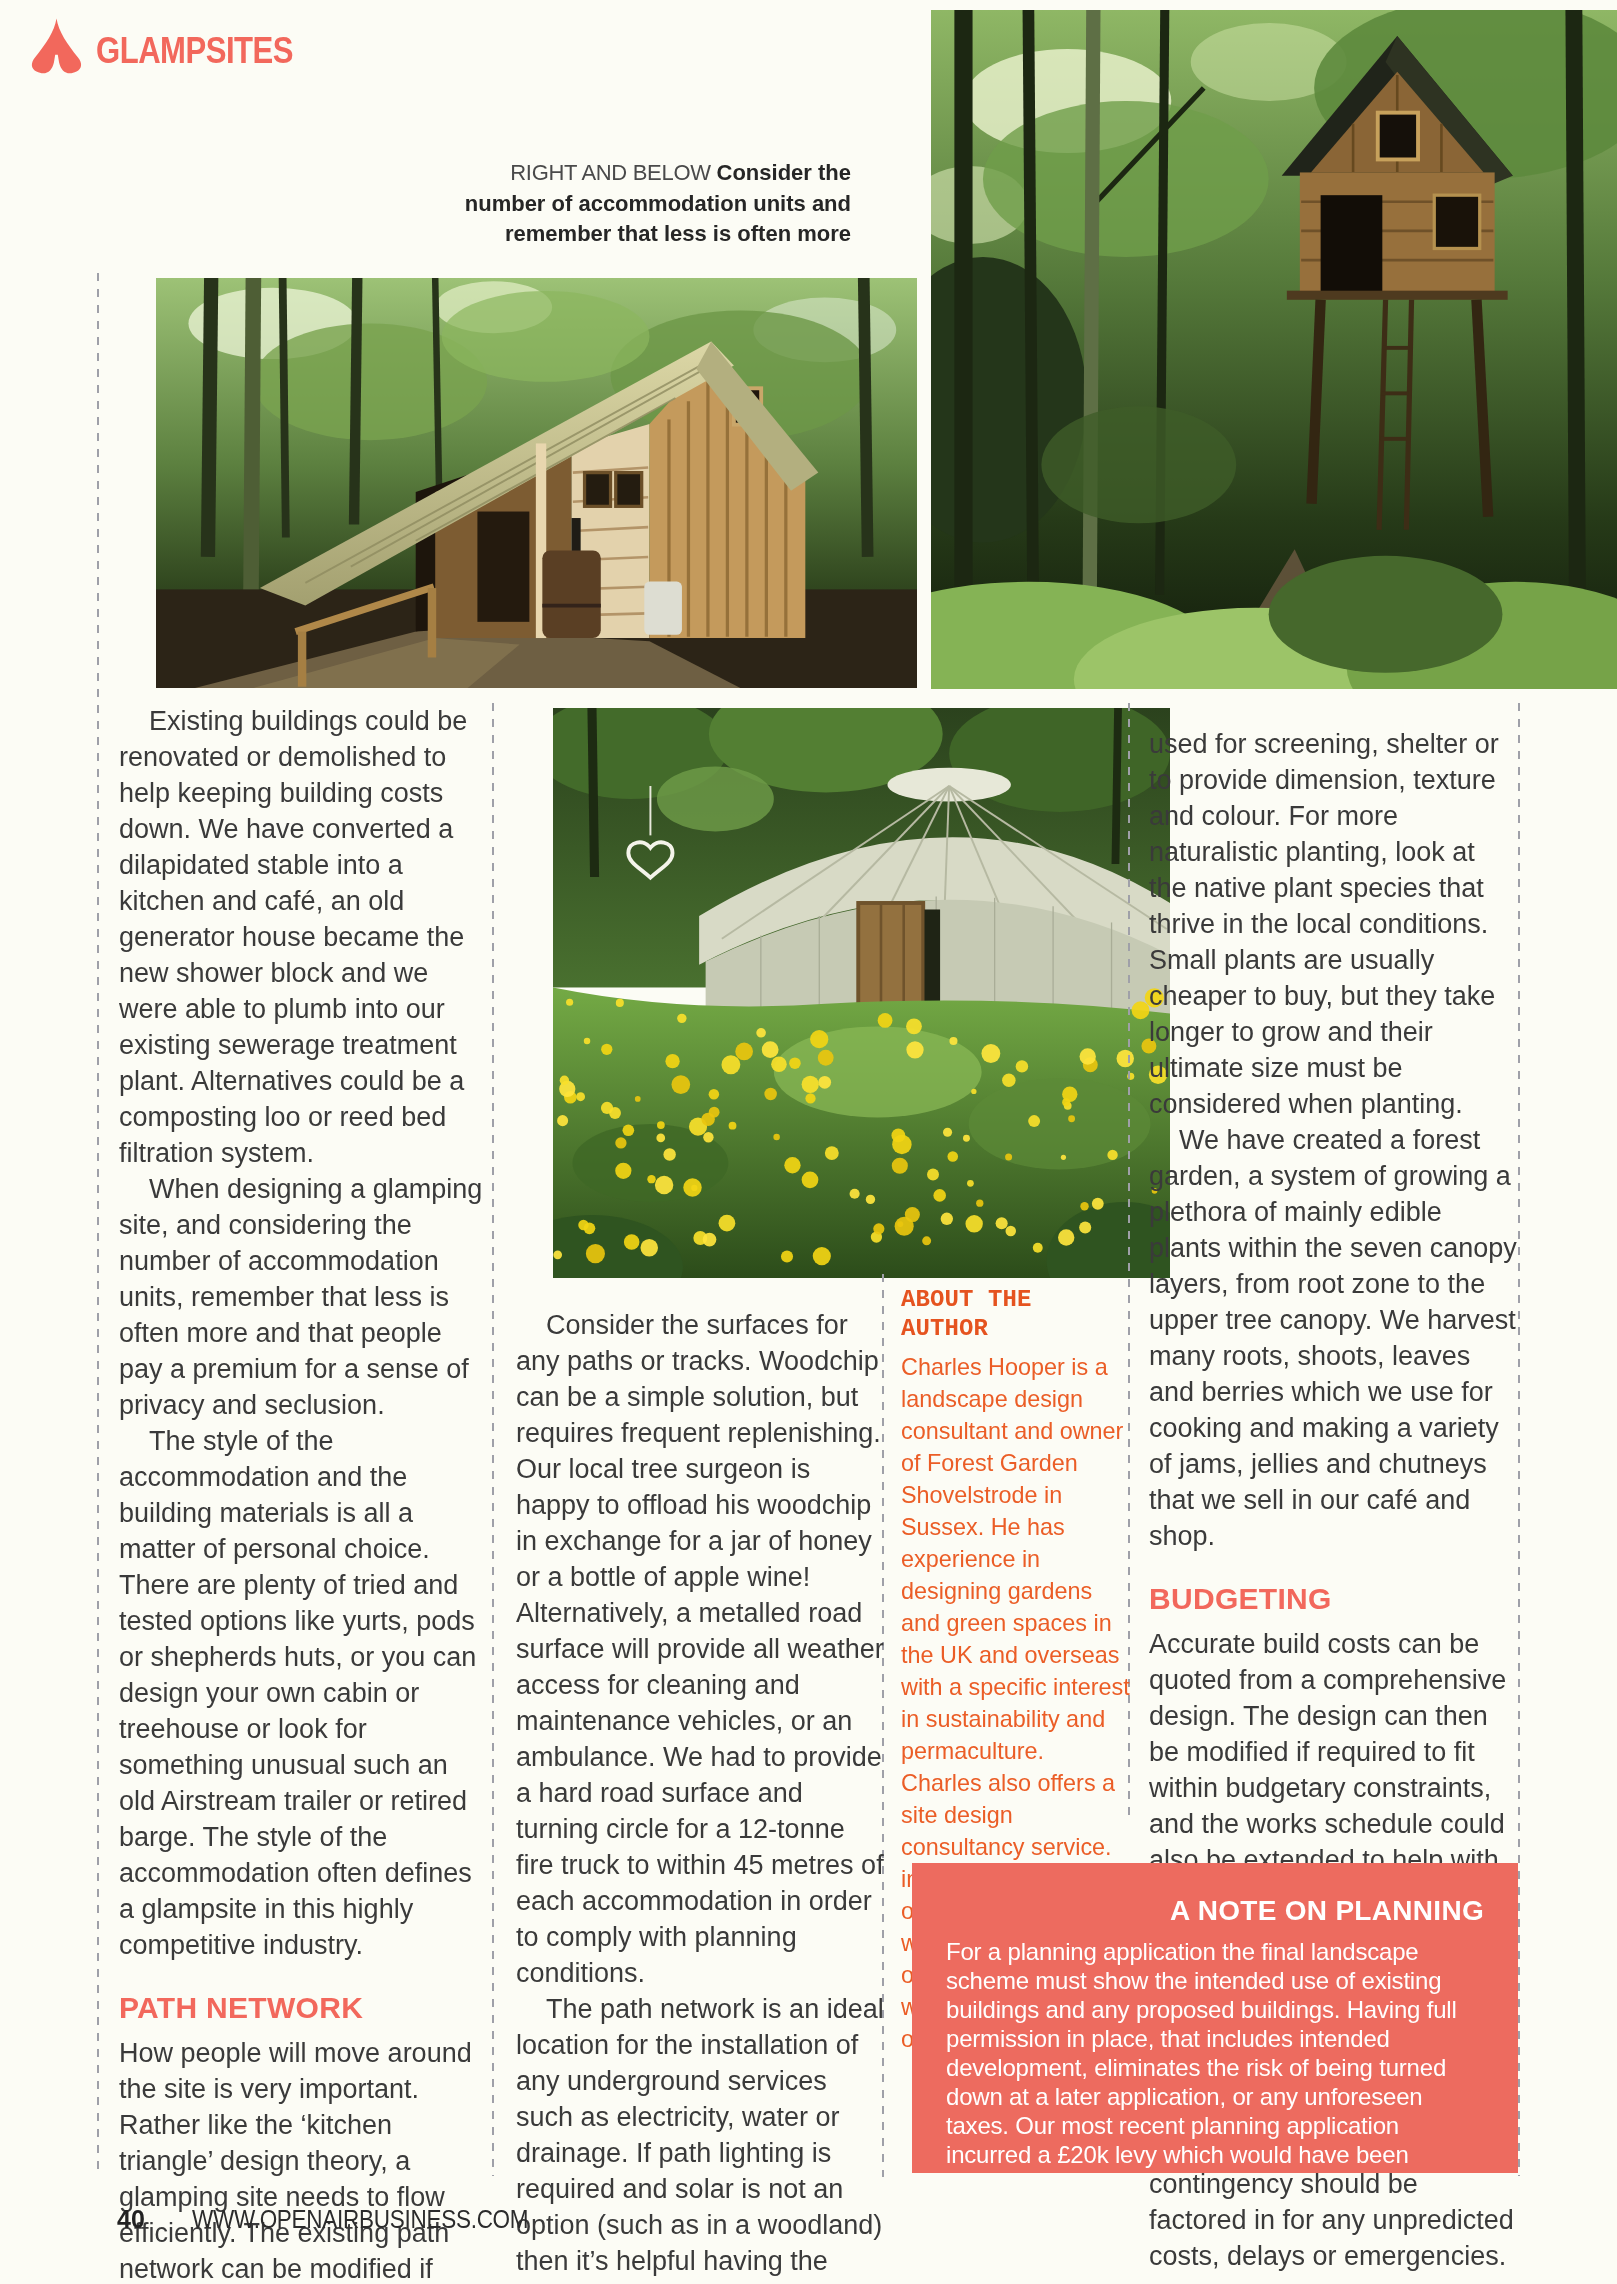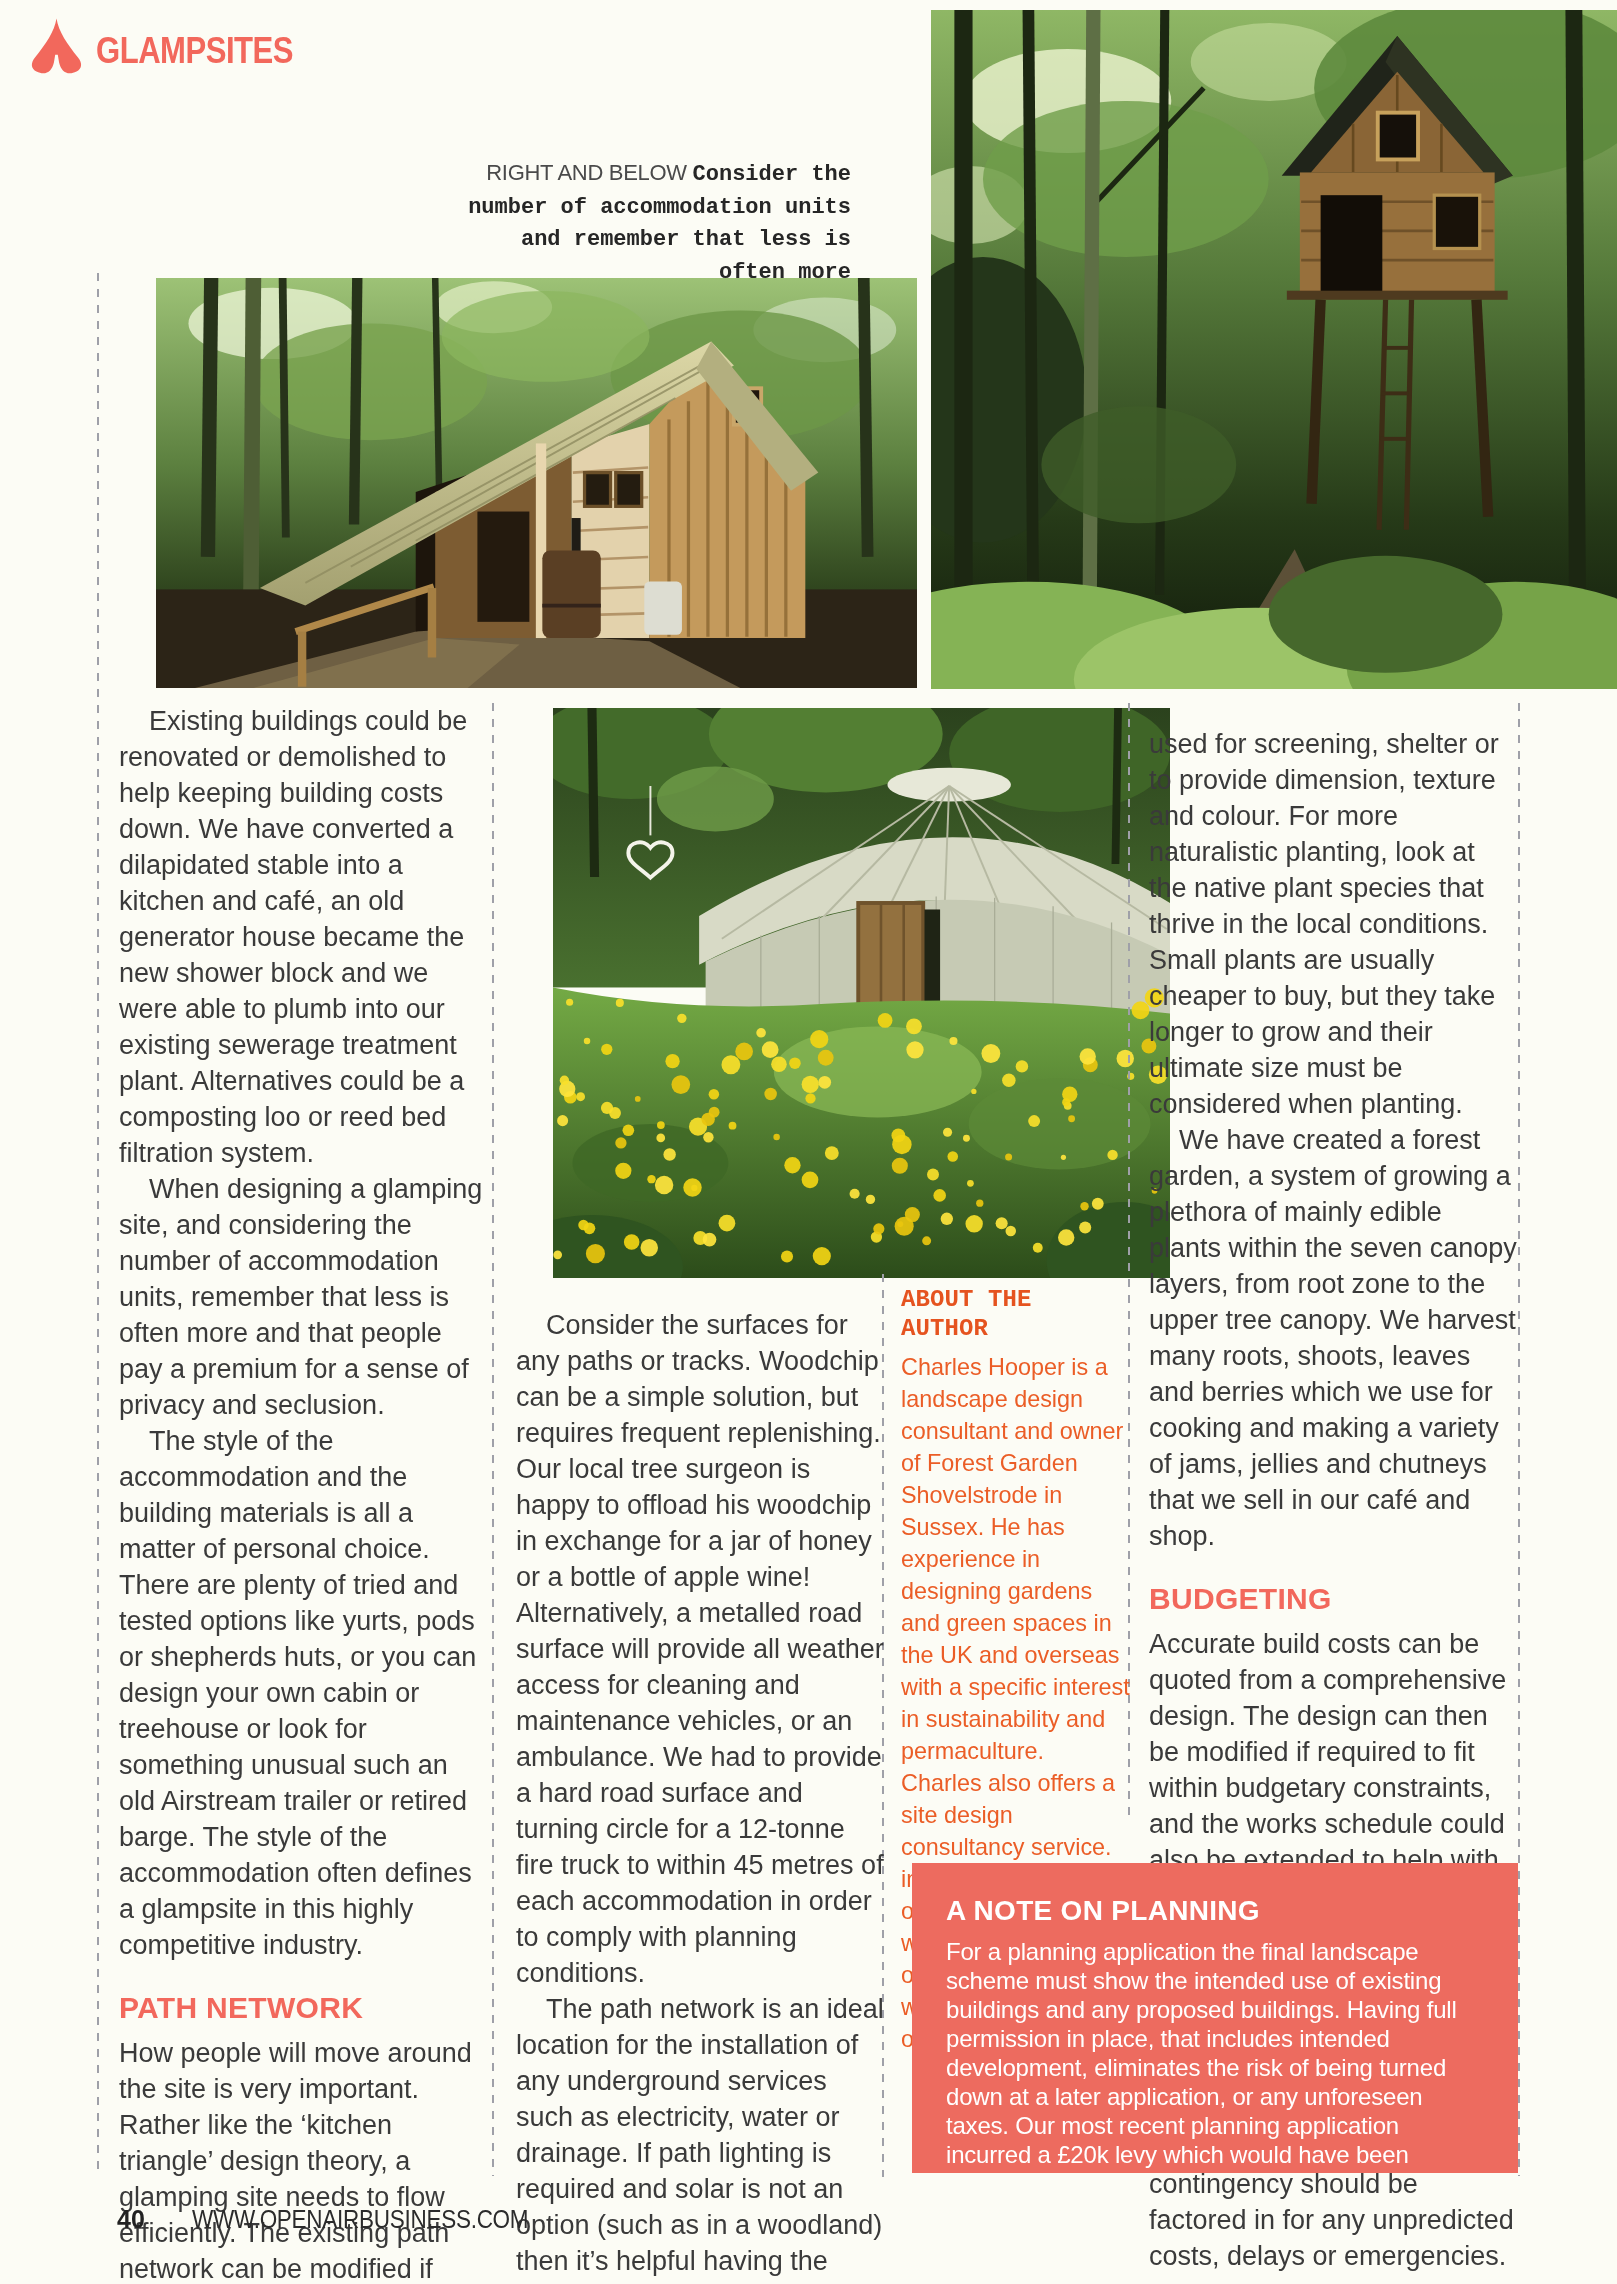--- a/index.html
+++ b/index.html
@@ -9,21 +9,21 @@
   
   .brandmark{position:absolute;left:30px;top:17px;width:53px;height:65px;}
   .brand{position:absolute;left:96px;top:19.5px;height:62px;line-height:62px;
          font-size:37px;font-weight:700;color:var(--coral,#F2685C);
          letter-spacing:-0.6px;transform:scaleX(.84);transform-origin:left center;white-space:nowrap;}
 
   
   .caption{position:absolute;left:461px;top:136px;width:390px;text-align:right;
            font-size:22px;line-height:30.5px;color:#262626;}
   .caption .pref{font-weight:400;color:#4a4a4a;letter-spacing:-0.3px;}
-  .caption .capb{font-weight:700;font-family:Liberation Mono, monospace;}
+  .caption .capb{font-weight:700;}
 
   
   .photo{position:absolute;overflow:hidden;}
   .photo svg{display:block;width:100%;height:100%;}
   .ph-cabin{left:116px;top:268px;width:761px;height:410px;}
   .ph-treehouse{left:891px;top:0;width:726px;height:679px;}
   .ph-yurt{left:513px;top:698px;width:617px;height:570px;}
 
   
   .vrule{position:absolute;width:1.9px;
@@ -48,21 +48,21 @@
   .author{position:absolute;left:901px;top:1285px;width:229px;}
   .author h4{margin:0 0 7.8px;font-size:24px;line-height:29px;font-weight:700;
              color:var(--authorHead,#E5531F);letter-spacing:0.1px;font-family:Liberation Mono, monospace;}
   .author p{margin:0;font-size:23.4px;line-height:32px;color:var(--authorBody,#EB5D26);
             overflow-wrap:anywhere;}
 
   
   .planning{position:absolute;left:912px;top:1863px;width:606px;height:310px;
             background:var(--boxBg,#ED6B5F);color:#fff;box-sizing:border-box;
             padding:32px 34px 26px;overflow:hidden;}
-  .planning h3{margin:0 0 10.4px;font-size:28px;line-height:32px;font-weight:700;letter-spacing:0.3px;}
+  .planning h3{margin:0 0 10.4px;font-size:28px;line-height:32px;font-weight:700;letter-spacing:0.3px;text-align:right;}
   .planning p{margin:0;font-size:24px;line-height:29px;letter-spacing:-0.2px;font-weight:400;}
 
   
   .footer{position:absolute;left:117px;top:2205px;font-size:25px;color:#222;white-space:nowrap;}
   .footer .pn{font-weight:700;margin-right:47px;}
   .footer .site{display:inline-block;transform:scaleX(.9);transform-origin:left center;
                 letter-spacing:-0.3px;color:#2b2b2b;}
 </style>
 </head>
 <body>

